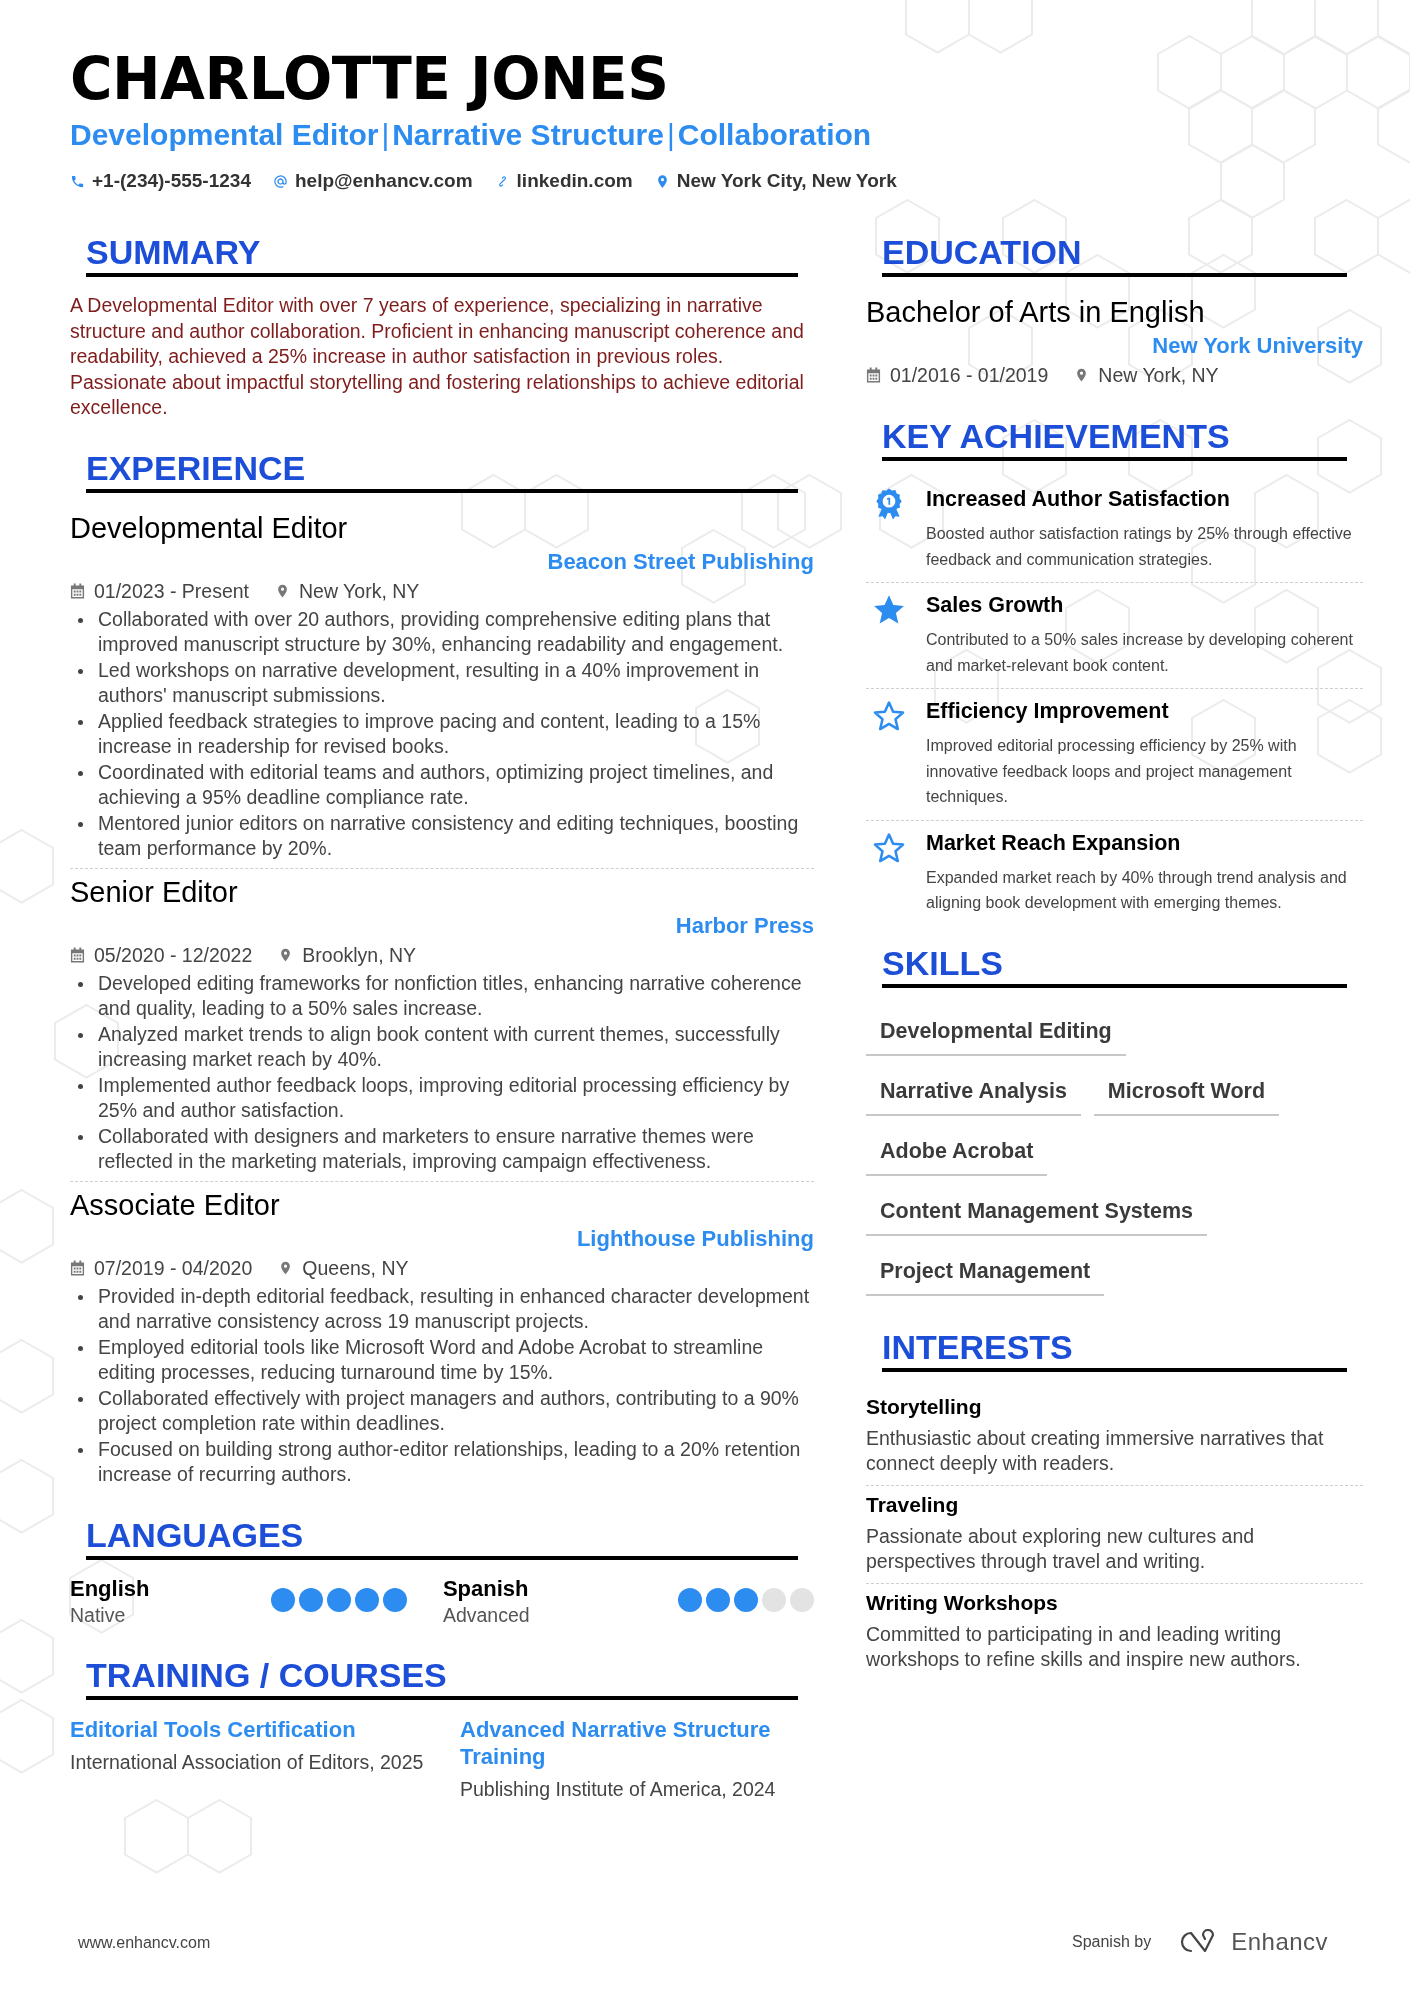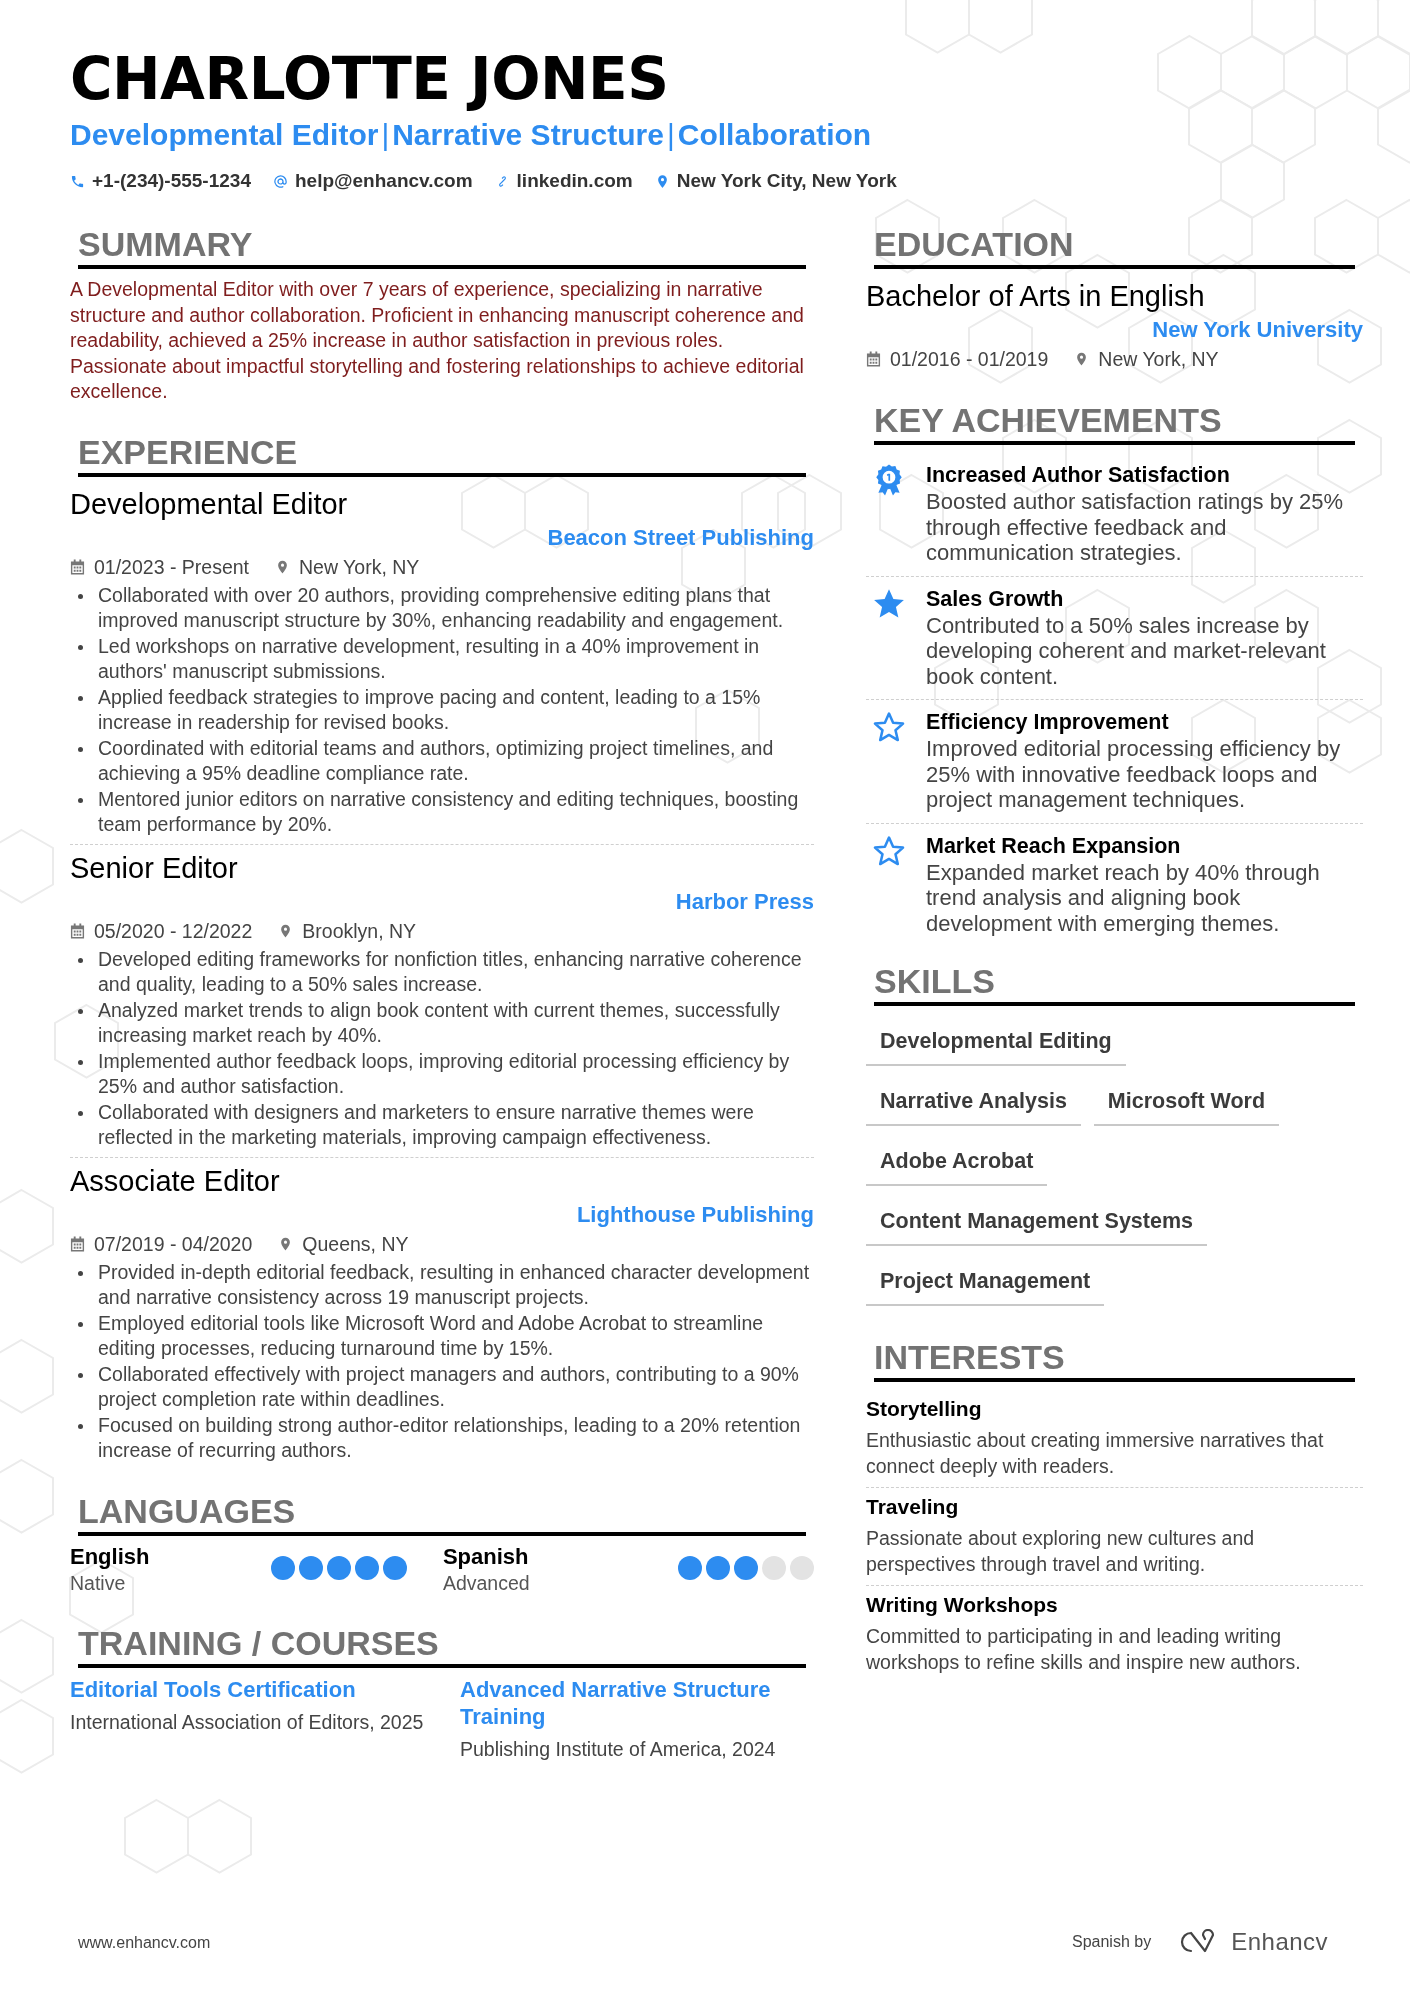--- a/index.html
+++ b/index.html
@@ -23,21 +23,21 @@
   }
   .tagline .sep { color: #2d8cf0; font-weight: normal; padding: 0 3px; }
   .contacts { position: absolute; left: 58px; top: 169px; display: flex; gap: 22px; font-size: 19px; font-weight: bold; color: #333; line-height: 24px; }
   .contact { display: flex; align-items: center; gap: 7px; white-space: nowrap; }
   .contact svg { width: 15px; height: 15px; fill: #2d8cf0; }
 
   .col-left { position: absolute; left: 58px; top: 215px; width: 744px; }
   .col-right { position: absolute; left: 854px; top: 215px; width: 497px; }
 
   .sec-title {
-    font-size: 34px; font-weight: bold; color: #737373; margin: 8px; line-height: 42px;
+    font-size: 34px; font-weight: bold; color: #1d4ed8; margin: 16px; line-height: 42px;
     border-bottom: 4px solid #000; padding-bottom: 0px; letter-spacing: 0px;
   }
   .summary-text { font-size: 19.5px; line-height: 25.5px; color: #7f1d1d; margin: 6px 0 0 0; }
 
   .job { padding-bottom: 6px; }
   .job + .job { border-top: 1.5px dashed #cfcfcf; padding-top: 4px; }
   .job-title { font-size: 29px; color: #000; line-height: 38px; margin: 0; }
   .company { font-size: 22px; font-weight: bold; color: #2d8cf0; line-height: 30px; text-align: right; }
   .meta { display: flex; align-items: center; gap: 26px; font-size: 19.5px; color: #444; line-height: 28px; }
   .meta span.item { display: flex; align-items: center; gap: 9px; }
@@ -61,21 +61,21 @@
   .course-title { font-size: 22px; font-weight: bold; color: #2d8cf0; line-height: 27px; }
   .course-org { font-size: 19.5px; color: #444; line-height: 26px; margin-top: 6px; }
 
   .edu-degree { font-size: 29px; color: #000; line-height: 38px; margin-top: 8px; }
 
   .ach { display: flex; padding: 8px 0 10px 0; justify-content: flex-end; }
   .ach + .ach { border-top: 1.5px dashed #cfcfcf; }
   .ach-icon { width: 60px; flex: none; padding-top: 2px; }
   .ach-icon svg { width: 34px; height: 34px; fill: #2d8cf0; margin-left: 6px; }
   .ach-title { font-size: 21.5px; font-weight: bold; color: #000; line-height: 28px; }
-  .ach-desc { font-size: 22px; color: #444; line-height: 25.5px; }
+  .ach-desc { font-size: 16px; color: #444; line-height: 25.5px; margin-top: 8px; }
 
   .skills { display: flex; flex-wrap: wrap; gap: 0 13px; margin-top: 6px; }
   .skill { font-size: 21.5px; font-weight: bold; color: #3b3b3b; padding: 14px 14px 10px 14px; border-bottom: 2px solid #c8c8c8; line-height: 26px; margin-bottom: 8px; }
 
   .interest { padding: 6px 0 8px 0; }
   .interest + .interest { border-top: 1.5px dashed #cfcfcf; }
   .interest-title { font-size: 21px; font-weight: bold; color: #000; line-height: 26px; }
   .interest-desc { font-size: 19.5px; color: #444; line-height: 25.5px; margin-top: 6px; }
 
   .footer-left { position: absolute; left: 66px; top: 1934px; font-size: 16px; color: #444; }

